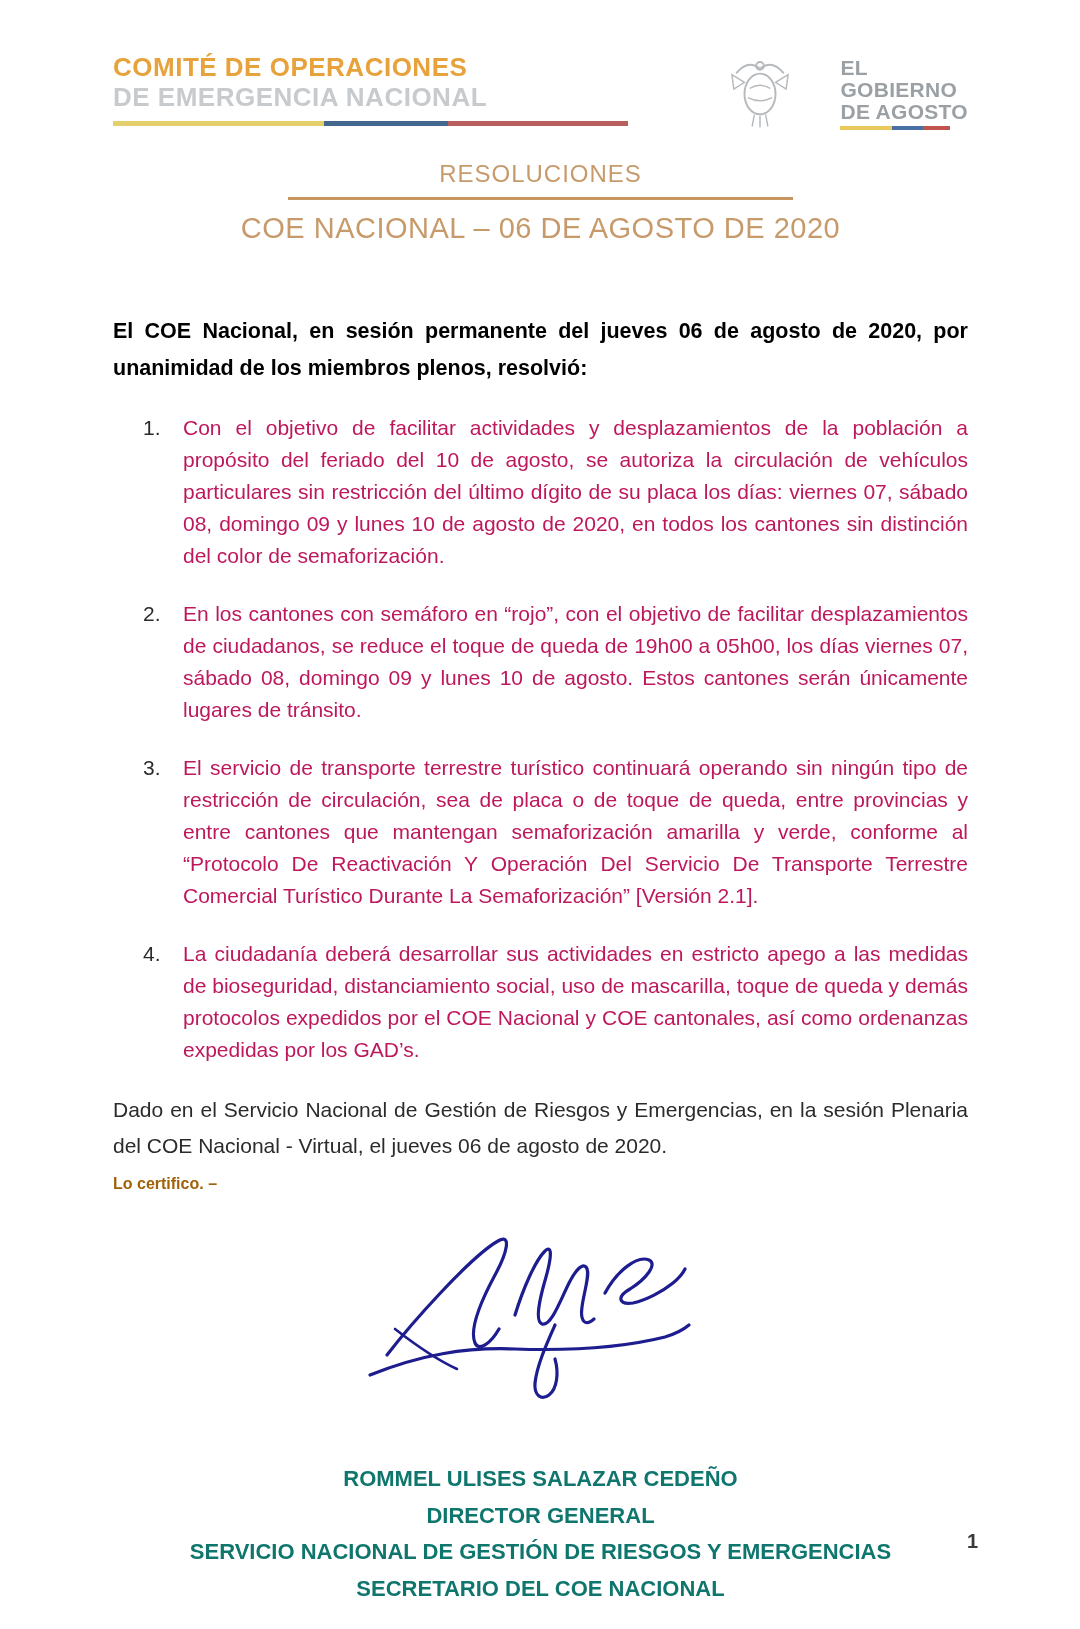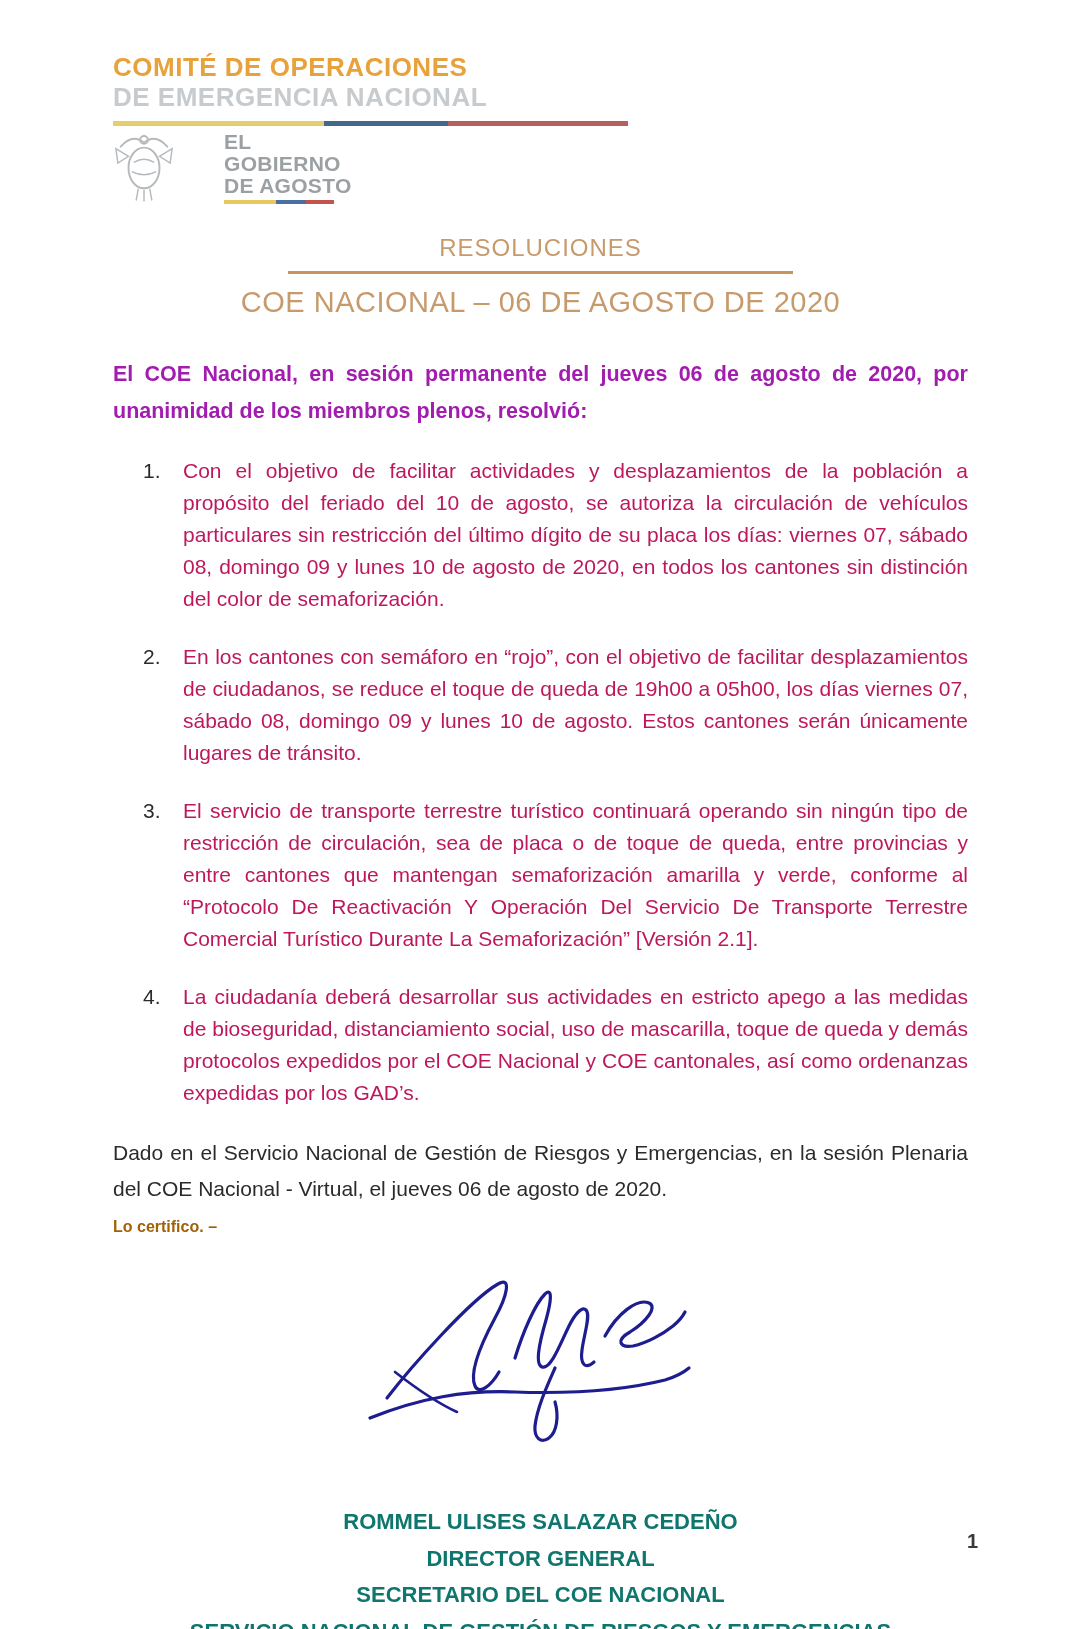--- a/index.html
+++ b/index.html
@@ -5,21 +5,21 @@
   * { margin:0; padding:0; box-sizing:border-box; }
   html,body { background:#e9e9e9; }
   .page {
     width:1080px; height:1629px; margin:0 auto; background:#ffffff;
     position:relative; overflow:hidden;
     font-family:"Liberation Sans", sans-serif;
     color:#2b2b2b;
     padding:52px 112px 0 113px;
   }
   
-  .header { display:flex; justify-content:space-between; align-items:flex-start;flex-direction:column; }
+  .header { display:flex; justify-content:space-between; align-items:flex-start; }
   .logo-left { width:534px; }
   .logo-left .l1 { font-size:26px; font-weight:700; letter-spacing:0.5px; color:#e7a23c; line-height:30px; }
   .logo-left .l2 { font-size:26px; font-weight:600; letter-spacing:0.5px; color:#c7cbce; line-height:30px; }
   .tricolor { display:flex; height:5px; margin-top:9px; width:515px; }
   .tricolor .y { background:#e5ce6c; width:41%; }
   .tricolor .b { background:#44688d; width:24%; }
   .tricolor .r { background:#b65f5c; width:35%; }
   .logo-right { display:flex; align-items:flex-start; margin-top:5px;gap:43px; }
   .crest { width:62px; height:72px; margin-right:6px; }
   .gob-text { font-size:21px; font-weight:700; color:#9aa0a4; line-height:22px; letter-spacing:0.3px; }
@@ -27,21 +27,21 @@
   .tricolor-sm .y { background:#e8c85a; width:47%; }
   .tricolor-sm .b { background:#4a6fa5; width:28%; }
   .tricolor-sm .r { background:#c2544e; width:25%; }
   
   .title-block { text-align:center; margin-top:30px; color:#c79a6b; }
   .title-1 { font-size:24px; letter-spacing:1px; font-weight:400; }
   .title-rule { width:505px; height:3px; background:#c9955e; margin:9px auto 6px auto; border:none; }
   .title-2 { font-size:29px; letter-spacing:0.5px; font-weight:400;margin-top:12px; }
   
   .intro {
-    margin-top:37px; font-size:21.5px; font-weight:700; color:#a21caf;
+    margin-top:68px; font-size:21.5px; font-weight:700; color:#000000;
     text-align:justify; line-height:37px;
   }
   .res-list { margin-top:25px; }
   .res-item { display:flex; margin-bottom:26px; padding-left:30px; }
   .res-item .num { width:40px; flex:0 0 40px; font-size:21px; line-height:32px; color:#2b2b2b; }
   .res-item .txt { flex:1; font-size:21px; line-height:32px; text-align:justify; color:#be185d; }
   .res-item .txt .it { }
   .closing { font-size:21px; line-height:36px; text-align:justify; color:#2b2b2b; }
   .certify { font-size:16px; font-weight:700; color:#a16207; margin-top:11px; }
   
@@ -137,19 +137,19 @@
         <path d="M 5,178 C 55,158 100,150 150,152 C 210,154 260,150 300,140 C 310,137 318,133 324,128"></path>
         <path d="M 190,128 C 182,146 172,168 170,186 C 169,198 176,204 184,198 C 192,192 194,176 190,162"></path>
         <path d="M 30,132 C 48,146 70,162 92,172" stroke-width="2.6"></path>
       </g>
     </svg>
   </div>
 
   <div class="name-block">
     <div>ROMMEL ULISES SALAZAR CEDEÑO</div>
     <div>DIRECTOR GENERAL</div>
+    <div>SERVICIO NACIONAL DE GESTIÓN DE RIESGOS Y EMERGENCIAS</div>
     <div>SECRETARIO DEL COE NACIONAL</div>
-    <div>SERVICIO NACIONAL DE GESTIÓN DE RIESGOS Y EMERGENCIAS</div>
   </div>
 
   <div class="page-num">1</div>
 
 </div>
 
 </body></html>

